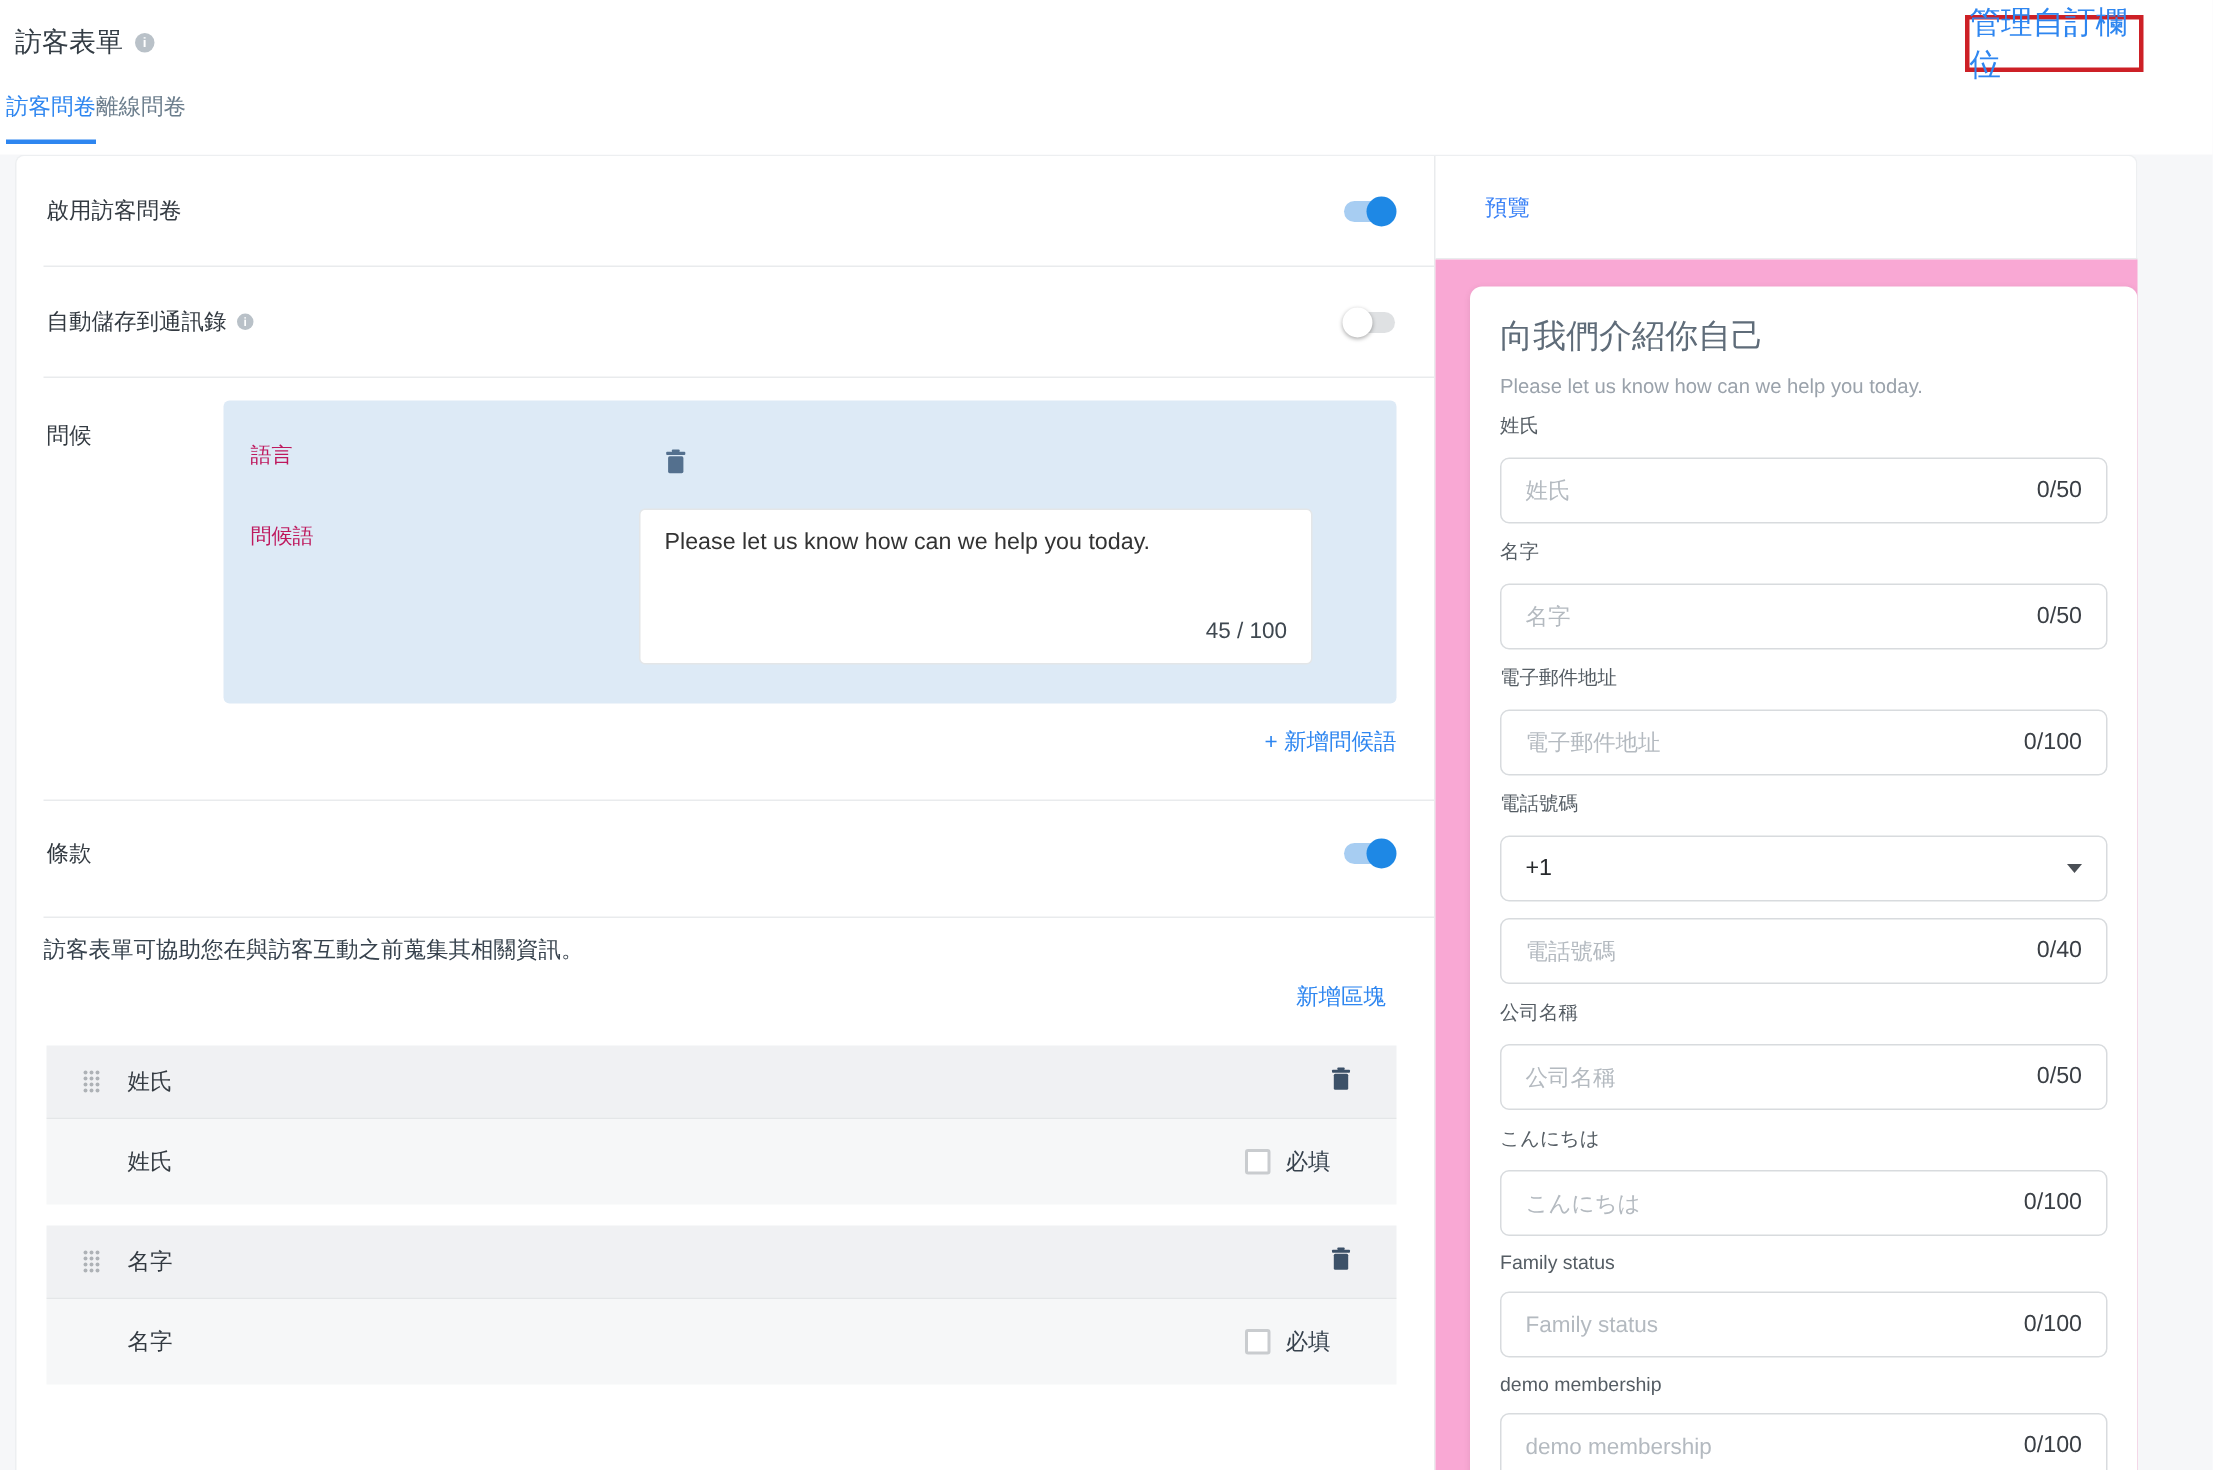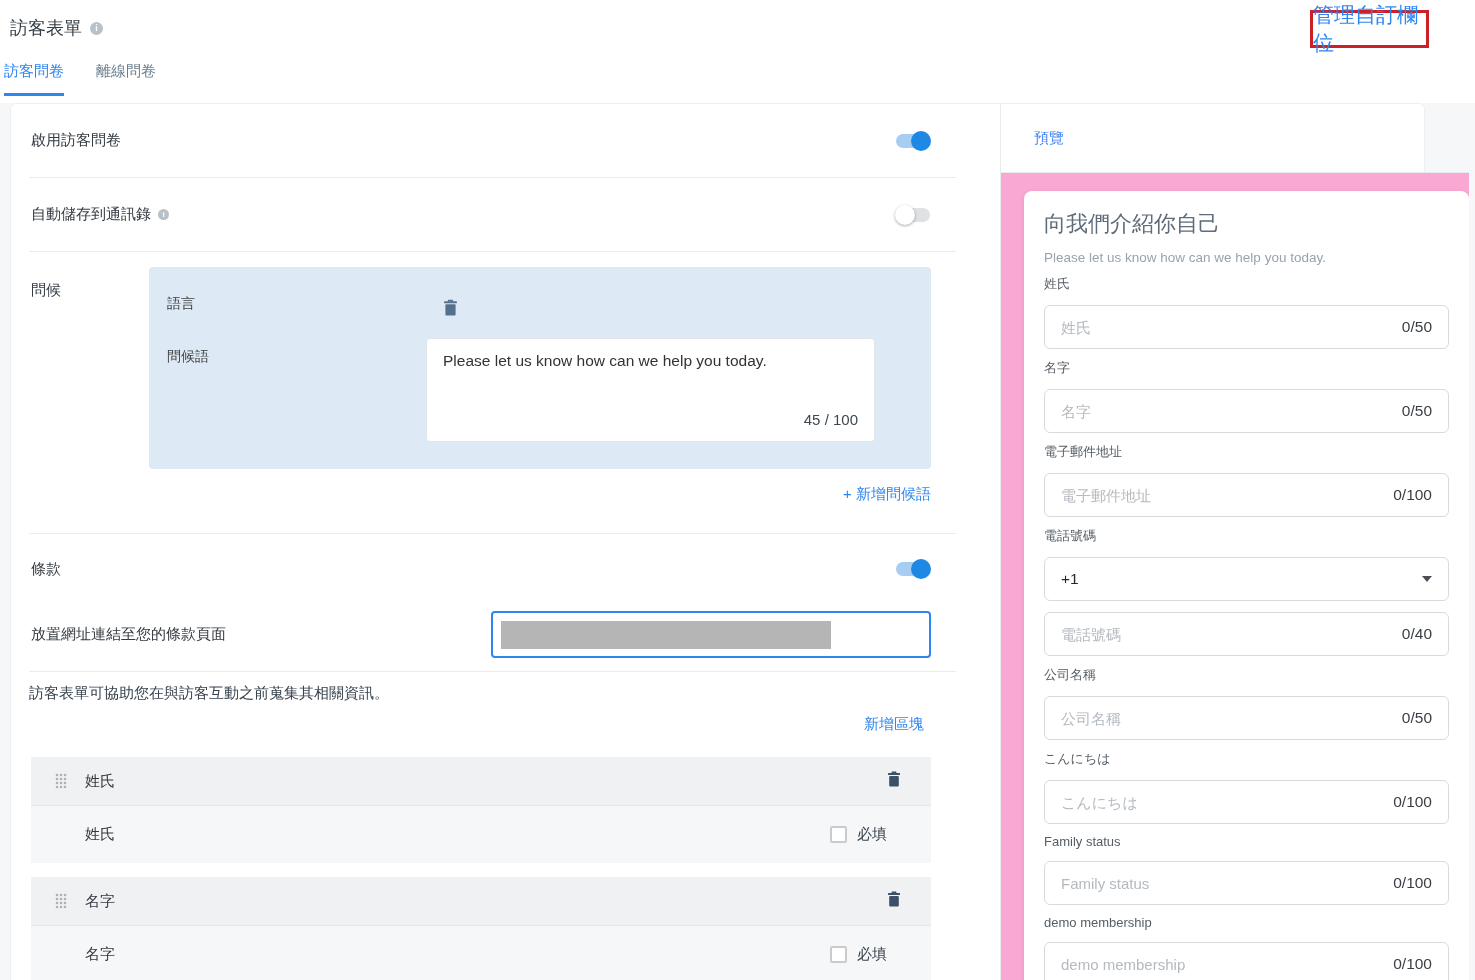--- a/index.html
+++ b/index.html
@@ -6,49 +6,49 @@
   html,body { width:1475px; height:980px; overflow:hidden;
     font-family:"Liberation Sans","DejaVu Sans",sans-serif;
     background:#f6f7f9; }
   .header { position:absolute; top:0; left:0; width:1475px; height:103px; background:#fff; }
   .page-title-row { position:absolute; top:16px; left:10px; display:flex; align-items:center; gap:8px; }
   .page-title { font-size:18px; color:#333c44; }
   .info-icon { width:13px; height:13px; border-radius:50%; background:#b9c1c8; color:#fff;
     font-size:9px; font-weight:bold; display:inline-flex; align-items:center; justify-content:center; }
   .info-icon::after { content:"i"; }
   .info-icon.small { width:11px; height:11px; font-size:8px; }
-  .tabs { position:absolute; left:4px; top:62px; display:flex; gap:32px; }
+  .tabs { position:absolute; left:4px; top:62px; display:flex; }
   .tab { font-size:15px; color:#6b7d8c; padding-bottom:12px; cursor:pointer; }
   .tab.active { color:#2e86f0; border-bottom:3px solid #2e86f0; }
   .annotation-box { position:absolute; top:10px; right:46px; width:119px; height:38px;
     border:3px solid #cd2026; display:flex; align-items:center; justify-content:center; }
   .manage-link { color:#2e86f0; font-size:21px; cursor:pointer; }
 
   .main-panel { position:absolute; top:103px; left:10px; width:1415px; bottom:0; background:#fff;
-    border:1px solid #edeff1; border-bottom:none; border-radius:6px 6px 0 0; display:flex;gap:44px; }
+    border:1px solid #edeff1; border-bottom:none; border-radius:6px 6px 0 0; display:flex; }
   .left-col { width:945px; flex:none; }
   .right-col { flex:1; border-left:1px solid #e9ebed; display:flex; flex-direction:column; }
 
   .toggle-row { height:73px; display:flex; align-items:center; justify-content:space-between;
     padding:0 25px 0 20px; }
   .row-label { font-size:15px; color:#333a41; display:flex; align-items:center; gap:7px; }
   .hr { height:1px; background:#e9ebed; margin-left:18px; }
 
   .switch { position:relative; width:36px; height:20px; flex:none; cursor:pointer; }
   .switch .track { position:absolute; left:1px; top:3px; width:34px; height:14px; border-radius:7px; background:#dfe1e3; }
   .switch .knob { position:absolute; top:0; left:0; width:20px; height:20px; border-radius:50%;
     background:#fff; box-shadow:0 1px 3px rgba(0,0,0,.35); }
   .switch.on .track { background:#a7cdf2; }
   .switch.on .knob { left:16px; background:#1e88e5; box-shadow:none; }
 
   .greeting-section { display:flex; padding:15px 25px 0 20px; }
   .greet-label { width:118px; flex:none; font-size:15px; color:#333a41; padding-top:14px; }
   .bluebox { flex:1; background:#ddeaf6; border-radius:4px; height:202px; padding:8px 0 0 18px; }
   .bb-row { display:flex; align-items:flex-start; margin-top:10px; }
-  .bb-label { width:259px; flex:none; font-size:14px; color:#404040; padding-top:10px; }
+  .bb-label { width:259px; flex:none; font-size:14px; color:#be185d; padding-top:10px; }
   .gr-select { width:449px; height:47px; background:#fff; border:1px solid #dfe3e6; border-radius:4px;
     display:flex; align-items:center; padding:0 16px; cursor:pointer; }
   .gr-select .sel-text { flex:1; font-size:16px; color:#37474f; }
   .caret { width:0; height:0; border-left:5px solid transparent; border-right:5px solid transparent;
     border-top:6px solid #65788a; }
   .trash-btn { margin-left:17px; margin-top:14px; cursor:pointer; color:#54708e; flex:none; }
   .bb-row2 { display:flex; margin-top:18px; }
   .ta { position:relative; width:449px; height:104px; background:#fff; border:1px solid #e3e6e8;
     border-radius:4px; padding:13px 16px; cursor:text; }
   .ta-text { font-size:15.5px; color:#333; }
@@ -171,26 +171,20 @@
     <div class="hr"></div>
 
     <div class="terms-row">
       <span class="row-label">條款</span>
       <div class="switch on">
           <div class="track"></div>
           <div class="knob"></div>
         </div>
     </div>
 
-    <div class="url-row">
-      <span class="row-label">放置網址連結至您的條款頁面</span>
-      <div class="url-input">
-        <div class="redacted"></div>
-      </div>
-    </div>
     <div class="sp7"></div>
     <div class="hr"></div>
 
     <p class="desc">訪客表單可協助您在與訪客互動之前蒐集其相關資訊。</p>
     <div class="add-block">
       <span class="link">新增區塊</span>
     </div>
 
     <div class="blocks">
 

